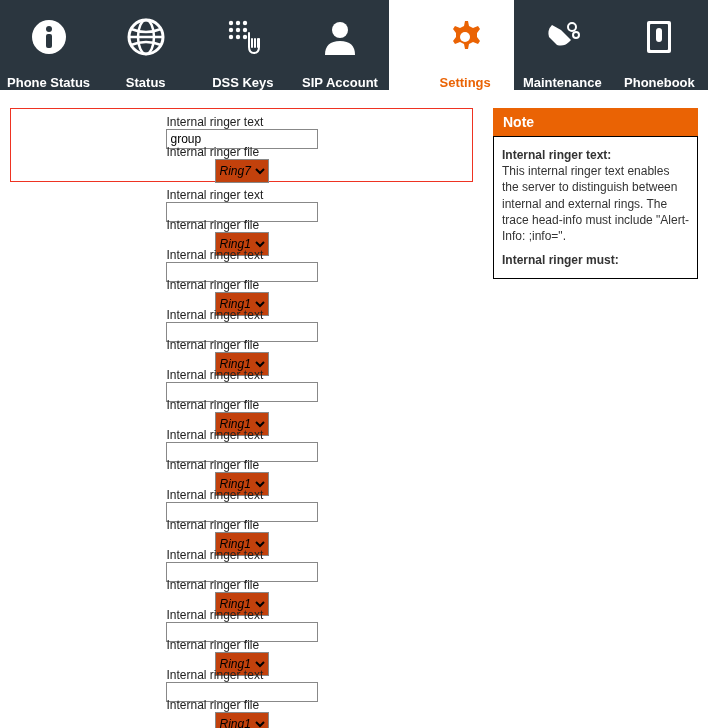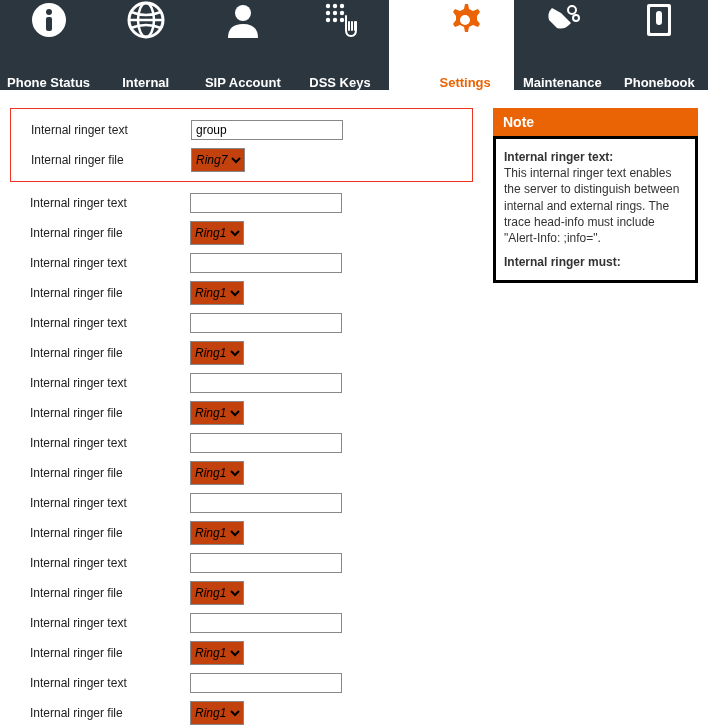--- a/index.html
+++ b/index.html
@@ -1,38 +1,38 @@
 <!DOCTYPE html>
 <html><head>
   <meta charset="utf-8">
   <style>
     * { box-sizing: border-box; margin: 0; padding: 0; }
     body { font-family: Arial, sans-serif; font-size: 12px; width: 708px; background: #fff; }
     
     
     .nav { display: flex; background: #2b363f; height: 90px; }
-    .nav-item { flex: 1; display: flex; flex-direction: column; align-items: center; justify-content: space-between; color: #fff; cursor: pointer; gap: 18px; }
+    .nav-item { flex: 1; display: flex; flex-direction: column; align-items: center; justify-content: flex-end; color: #fff; cursor: pointer; gap: 18px; }
     .nav-item.active { background: #fff; color: #ea6304; padding-left: 28px; }
     .nav-item .label { font-size: 13px; font-weight: bold; }
     .nav-icon { width: 40px; height: 40px; display: flex; align-items: center; justify-content: center; }
     
     
     .content { display: flex; padding: 18px 10px 10px 10px; gap: 20px; }
     .left { flex: 1; }
     .right { width: 205px; }
     
     .highlight-box { border: 1px solid #e32; padding: 6px 10px 6px 10px; margin-bottom: 6px; }
     
-    .form-row { display: flex; align-items: center; height: 30px; }
+    .form-row { display: flex; align-items: center; height: 30px; flex-direction: column; }
     .form-label { width: 170px; padding-left: 10px; color:#222; font-size:12px; }
     .form-control input[type="text"] { width: 152px; height: 20px; border: 1px solid #888; padding: 1px 4px; font-size: 12px; }
     .form-control select { height: 24px; border: 1px solid #888; font-size: 12px; background:#c2410c;font-style:italic; }
     
     .note-header { background: #ea6304; color: #fff; font-weight: bold; padding: 6px 10px; font-size: 14px; }
-    .note-box { border: 3px solid #000000; padding: 10px 8px; font-size: 12px; color:#333; line-height: 1.35; }
+    .note-box { border: 1px solid #000000; padding: 10px 8px; font-size: 12px; color:#333; line-height: 1.35; }
     .note-box b { display:block; margin-top: 8px; }
     .note-box b:first-child { margin-top: 0; }
     
     .rows-plain { padding: 0 10px; }
   </style>
 </head>
 <body>
 
 <div class="nav">
   <div class="nav-item">
@@ -48,47 +48,47 @@
   <div class="nav-item">
     <span class="nav-icon">
       <svg viewBox="0 0 40 40" width="40" height="40">
           <circle cx="20" cy="20" r="17" fill="none" stroke="#fff" stroke-width="3"></circle>
           <ellipse cx="20" cy="20" rx="8" ry="17" fill="none" stroke="#fff" stroke-width="2.5"></ellipse>
           <line x1="3" y1="20" x2="37" y2="20" stroke="#fff" stroke-width="2.5"></line>
           <path d="M5 12 Q20 18 35 12" fill="none" stroke="#fff" stroke-width="2.5"></path>
           <path d="M5 28 Q20 22 35 28" fill="none" stroke="#fff" stroke-width="2.5"></path>
         </svg>
     </span>
-    <span class="label">Internal</span>
-  </div>
-  <div class="nav-item">
-    <span class="nav-icon">
-      <svg viewBox="0 0 40 40" width="40" height="40">
-          <circle cx="20" cy="13" r="8" fill="#fff"></circle>
-          <path d="M5 38 Q5 24 20 24 Q35 24 35 38 Z" fill="#fff"></path>
-        </svg>
-    </span>
-    <span class="label">SIP Account</span>
+    <span class="label">Status</span>
   </div>
   <div class="nav-item">
     <span class="nav-icon">
       <svg viewBox="0 0 40 40" width="40" height="40">
         <circle cx="8" cy="6" r="2.2" fill="#fff"></circle>
           <circle cx="15" cy="6" r="2.2" fill="#fff"></circle>
           <circle cx="22" cy="6" r="2.2" fill="#fff"></circle>
         <circle cx="8" cy="13" r="2.2" fill="#fff"></circle>
           <circle cx="15" cy="13" r="2.2" fill="#fff"></circle>
           <circle cx="22" cy="13" r="2.2" fill="#fff"></circle>
         <circle cx="8" cy="20" r="2.2" fill="#fff"></circle>
           <circle cx="15" cy="20" r="2.2" fill="#fff"></circle>
           <circle cx="22" cy="20" r="2.2" fill="#fff"></circle>
         <path d="M26 16 L26 30 Q26 36 31 36 Q36 36 36 30 L36 22 M29 22 L29 30 M32 22 L32 30 M35 22 L35 30" fill="none" stroke="#fff" stroke-width="2" stroke-linecap="round"></path>
       </svg>
     </span>
     <span class="label">DSS Keys</span>
+  </div>
+  <div class="nav-item">
+    <span class="nav-icon">
+      <svg viewBox="0 0 40 40" width="40" height="40">
+          <circle cx="20" cy="13" r="8" fill="#fff"></circle>
+          <path d="M5 38 Q5 24 20 24 Q35 24 35 38 Z" fill="#fff"></path>
+        </svg>
+    </span>
+    <span class="label">SIP Account</span>
   </div>
   <div class="nav-item active">
     <span class="nav-icon">
       <svg viewBox="0 0 40 40" width="40" height="40">
           <g fill="#ea6304">
             <path d="M20 4 l3 0 l1 5 l4 2 l5 -2 l2 3 l-3 4 l0 4 l3 4 l-2 3 l-5 -2 l-4 2 l-1 5 l-3 0 l-1 -5 l-4 -2 l-5 2 l-2 -3 l3 -4 l0 -4 l-3 -4 l2 -3 l5 2 l4 -2 z"></path>
             <circle cx="20" cy="20" r="5" fill="#fff"></circle>
           </g>
         </svg>
     </span>

